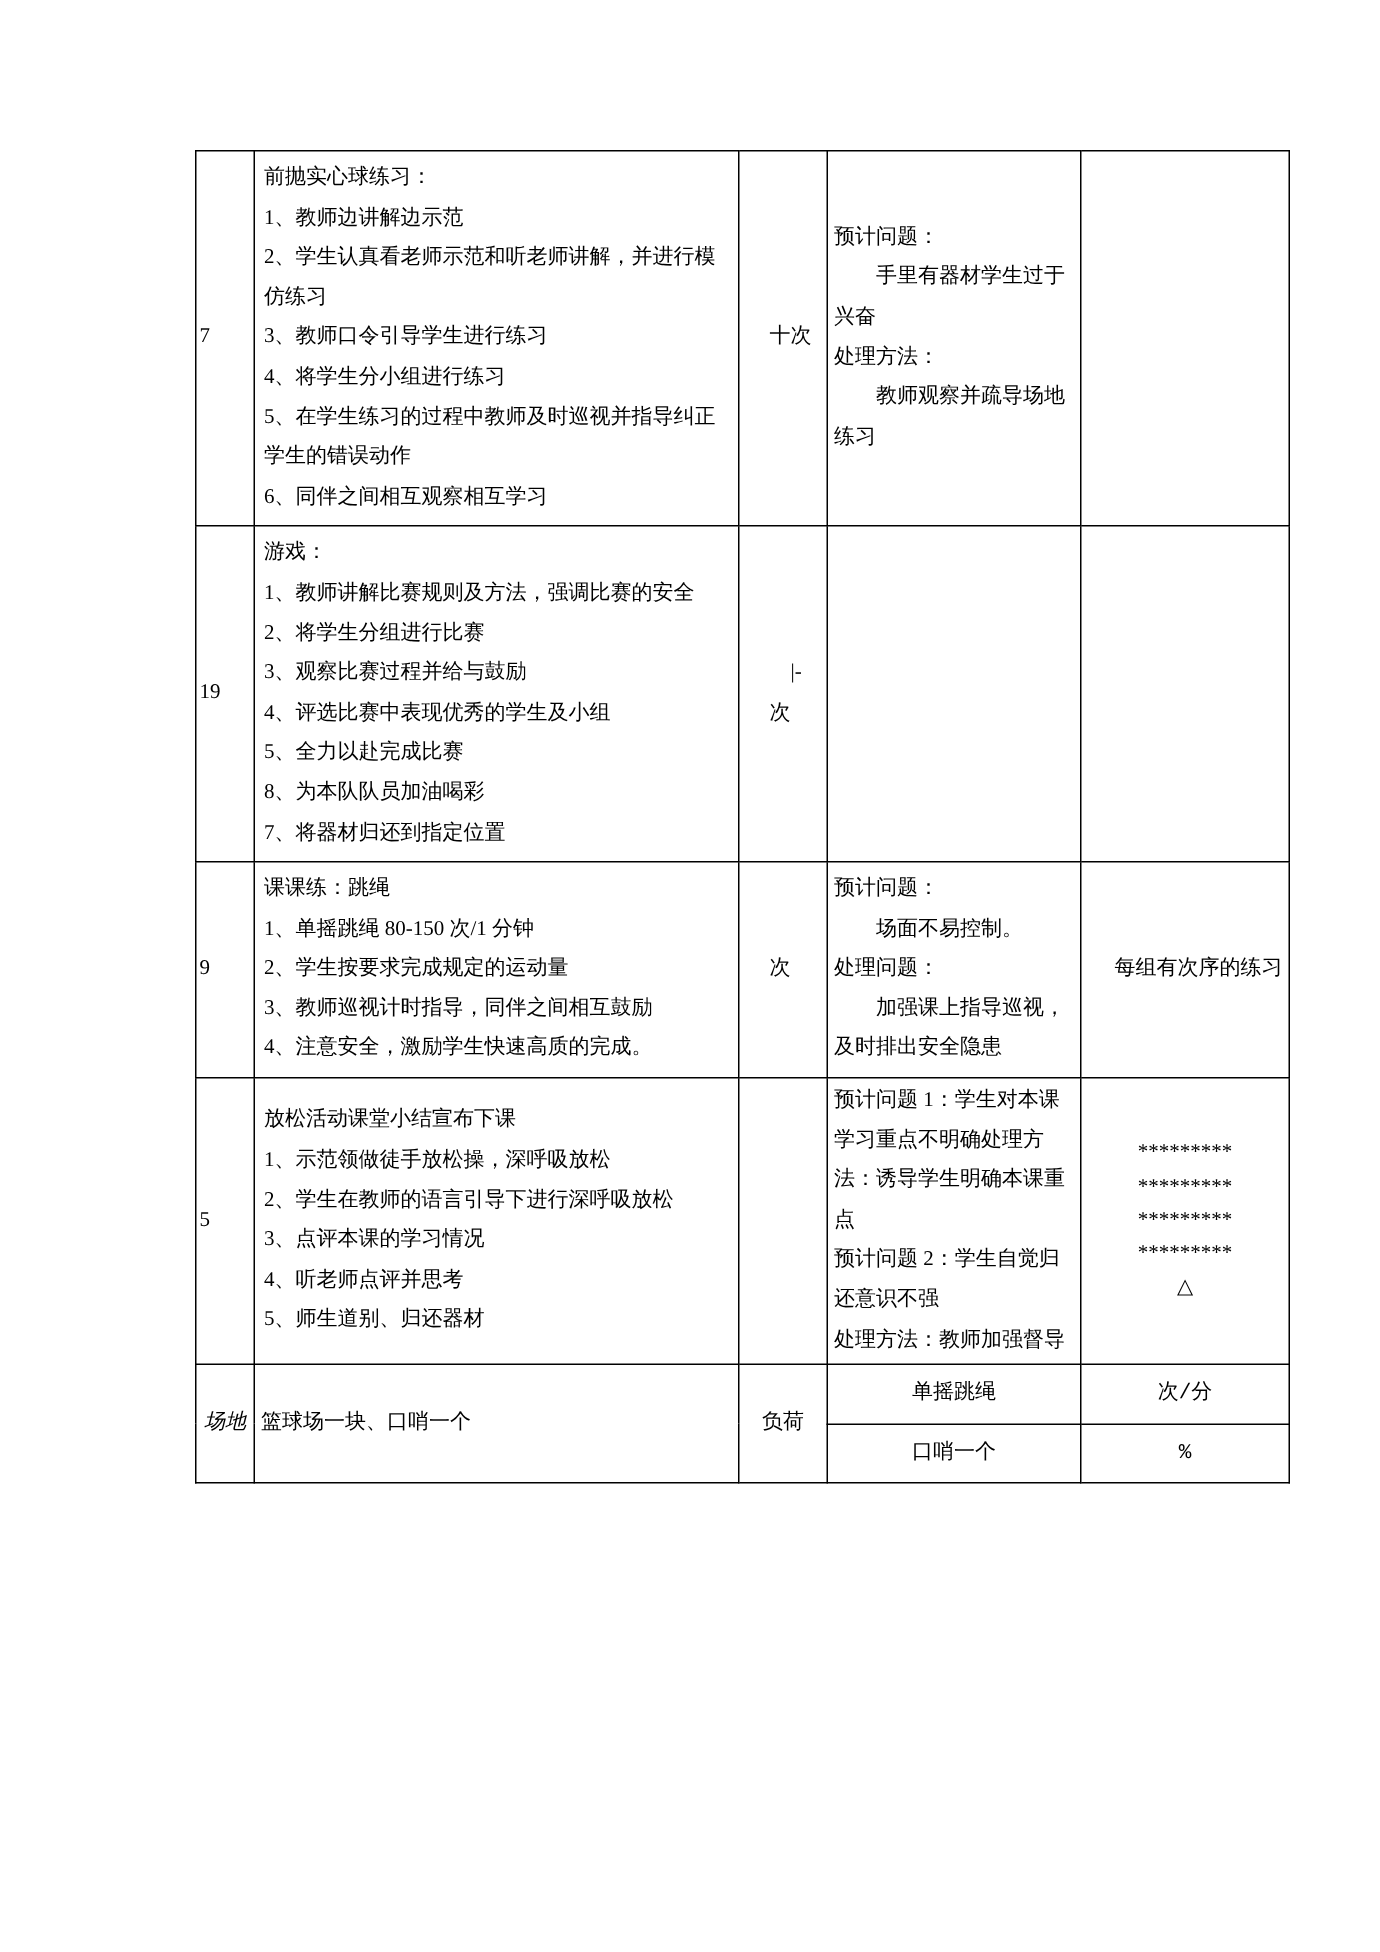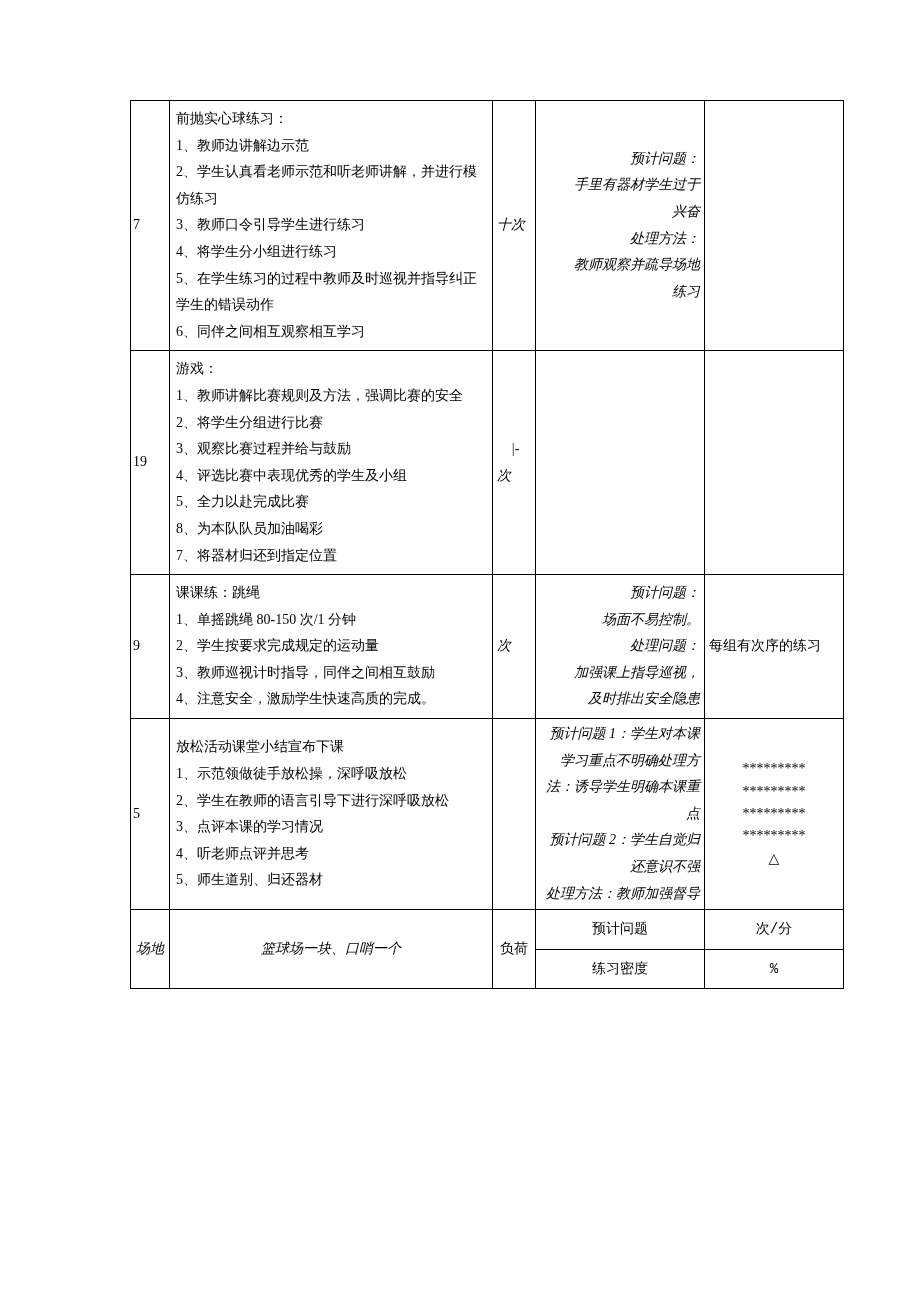--- a/index.html
+++ b/index.html
@@ -37,47 +37,44 @@
   }
   .col-activity {
     width: 310px;
     text-align: left;
     padding: 5px 6px;
   }
   .col-count {
     width: 34px;
     text-align: left;
     vertical-align: middle;
-    padding-left: 4px;
-    font-style: italic;
+    padding-left: 20px;
   }
   .col-issue {
     width: 160px;
-    text-align: right;
+    text-align: left;
     padding: 2px 4px;
-    font-style: italic;
   }
   .col-note {
     width: 130px;
-    text-align: left;
+    text-align: right;
     vertical-align: middle;
     padding: 6px 4px;
   }
   .stars-block {
     text-align: center;
     line-height: 1.6;
   }
   .footer-label {
     width: 32px;
     text-align: center;
     font-style: italic;
   }
   .footer-value {
-    text-align: center;
-    font-style: italic;
+    text-align: left;
   }
   .load-cell {
     width: 34px;
     text-align: center;
     vertical-align: middle;
   }
   .metric-label {
     text-align: center;
   }
   .metric-value {
@@ -154,22 +151,22 @@
         <td class="col-note stars-block pre-line">*********
 *********
 *********
 *********
 △</td>
       </tr>
       <tr>
         <td rowspan="2" class="footer-label">场地</td>
         <td rowspan="2" class="footer-value">篮球场一块、口哨一个</td>
         <td rowspan="2" class="load-cell">负荷</td>
-        <td class="metric-label">预计问题</td>
+        <td class="metric-label">单摇跳绳</td>
         <td class="metric-value">次/分</td>
       </tr>
       <tr>
-        <td class="metric-label">练习密度</td>
+        <td class="metric-label">口哨一个</td>
         <td class="metric-value">%</td>
       </tr>
     </tbody>
   </table>
 </div>
 
 </body></html>

